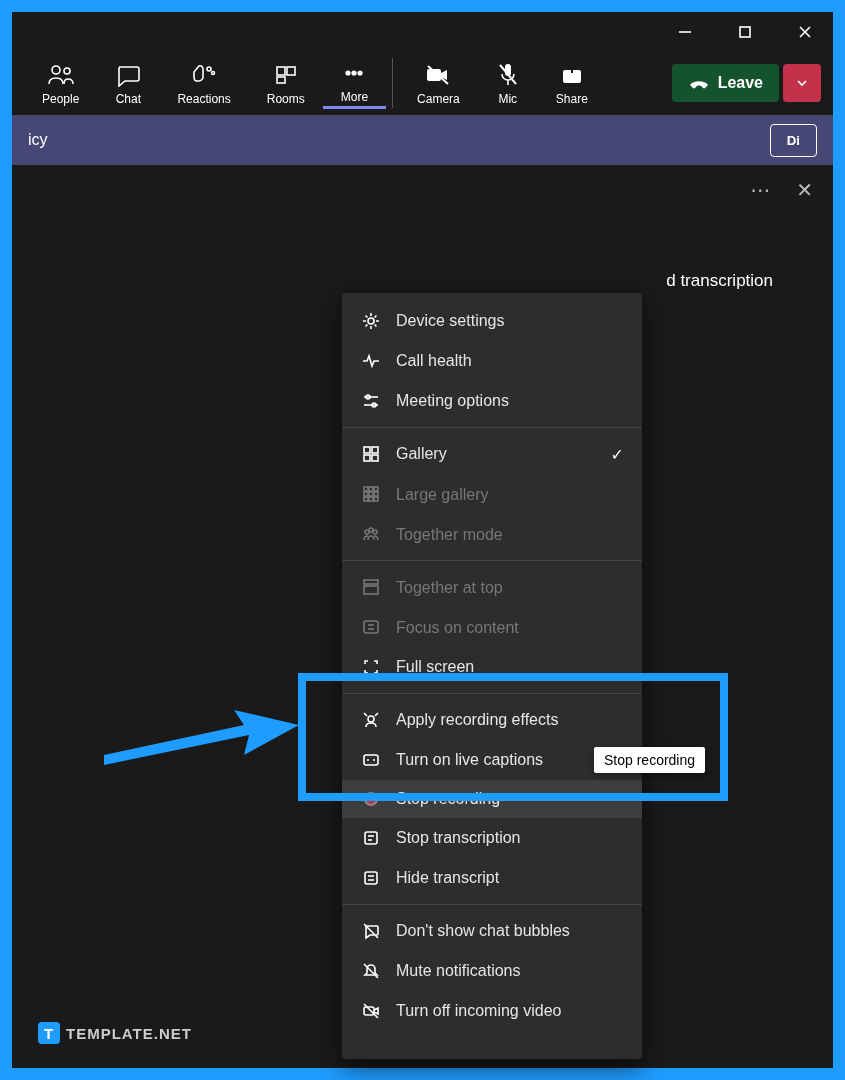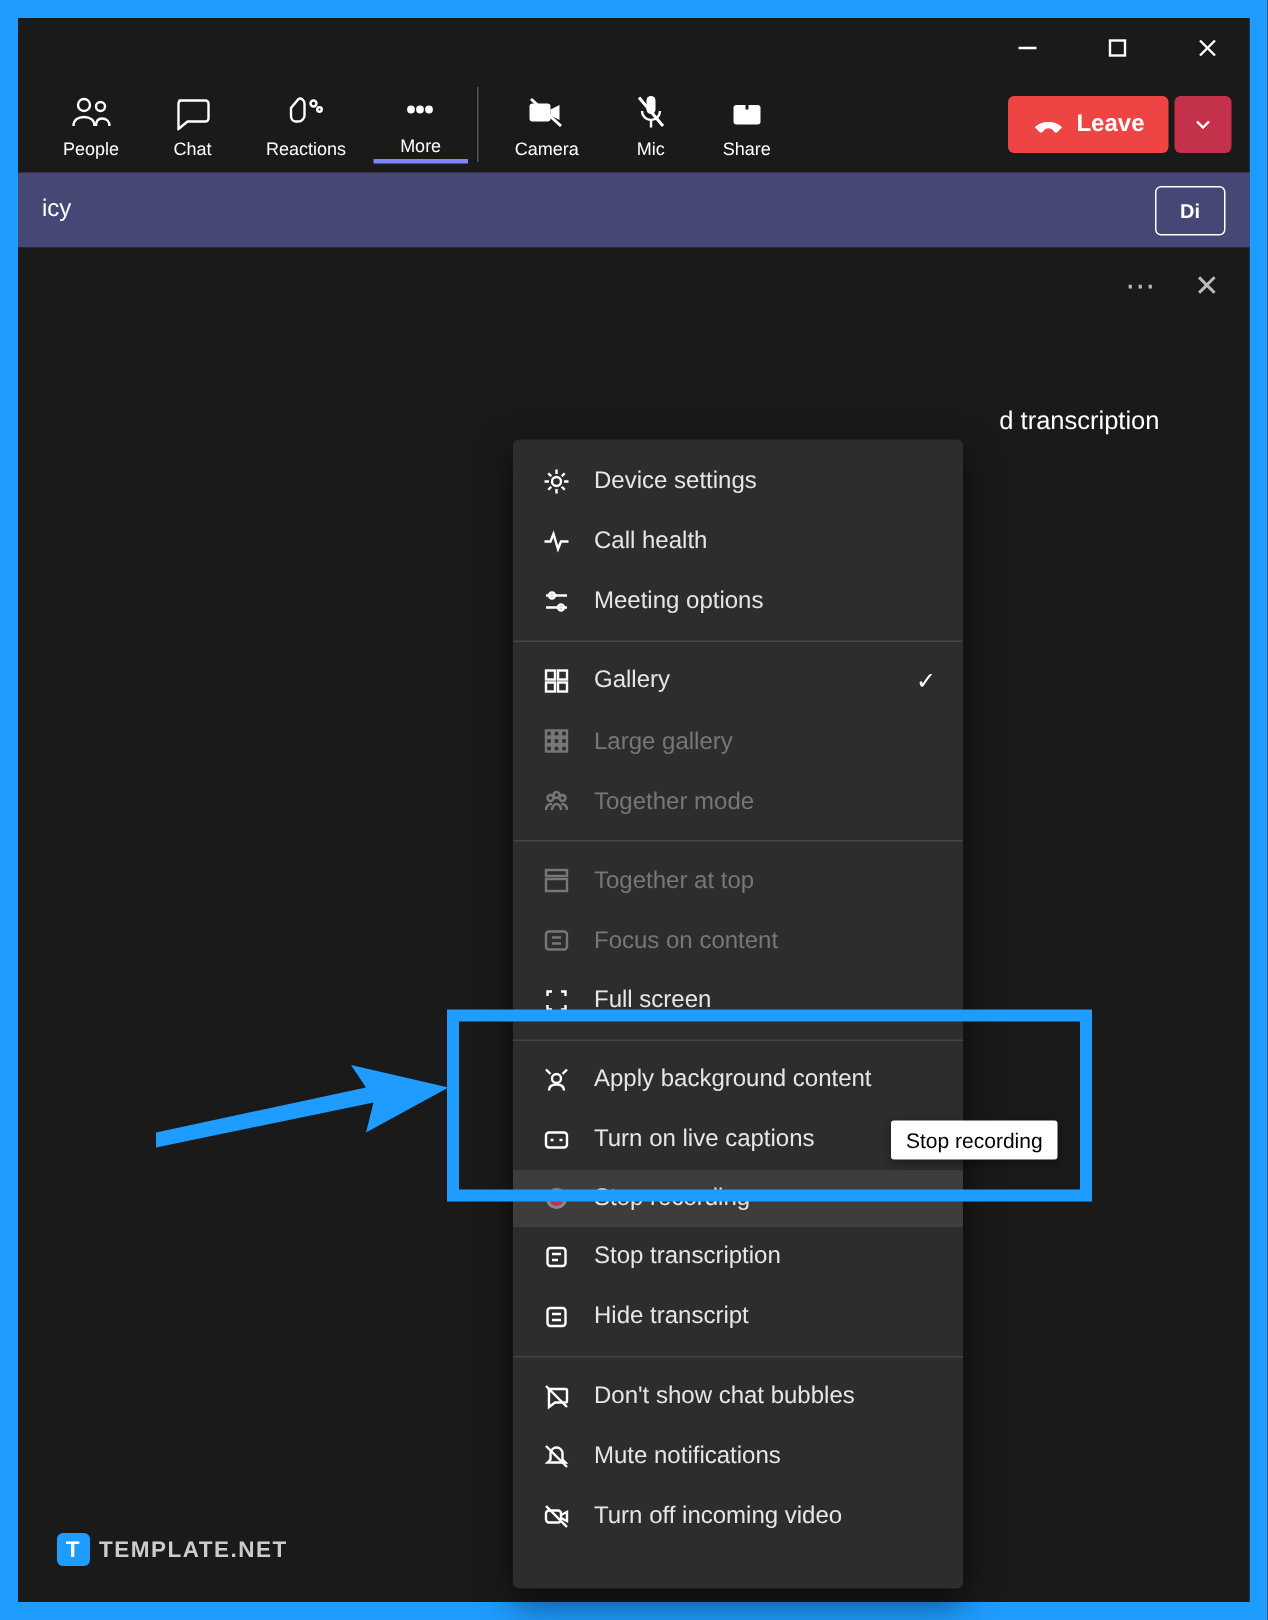--- a/index.html
+++ b/index.html
@@ -45,21 +45,21 @@
   align-items: center;
   color: #fff;
   font-size: 12px;
   padding: 2px 18px;
   cursor: pointer;
 }
 .tool .icon { height: 30px; display:flex; align-items:center; justify-content:center; margin-bottom:2px; }
 .tool.active { border-bottom: 3px solid #7f85f5; }
 .sep { width: 1px; background: #555; height: 50px; margin: 0 6px; }
 .leave-group { margin-left: auto; display:flex; gap:4px; }
-.leave-btn { background: #ef4444; color:#fff; border:none; border-radius:4px; padding:10px 16px; font-size:16px; font-weight:600; cursor:pointer; display:flex; align-items:center; gap:8px; }
+.leave-btn { background: #14532d; color:#fff; border:none; border-radius:4px; padding:10px 16px; font-size:16px; font-weight:600; cursor:pointer; display:flex; align-items:center; gap:8px; }
 .leave-chevron { background: #c4314b; color:#fff; border:none; border-radius:4px; padding:10px 12px; cursor:pointer; display:flex; align-items:center; justify-content:center; }
 .meeting-bar {
   background: #464775;
   color: #fff;
   height: 50px;
   display:flex;
   align-items:center;
   padding: 0 16px;
   gap:16px;
 }
@@ -197,20 +197,30 @@
     <div class="tool">
       <div class="icon">
           <svg width="26" height="24" viewBox="0 0 26 24">
             <path d="M8 3c2-1 4 1 4 3v8c0 2-2 4-4 4H6c-2 0-3-2-3-4V9l5-6z"></path>
             <circle cx="18" cy="6" r="2"></circle>
             <circle cx="22" cy="10" r="1.5"></circle>
           </svg>
         </div>
       <span>Reactions</span>
     </div>
+    <div class="tool">
+      <div class="icon">
+          <svg width="24" height="22" viewBox="0 0 24 22">
+            <rect x="3" y="3" width="8" height="8"></rect>
+            <rect x="13" y="3" width="8" height="8"></rect>
+            <rect x="3" y="13" width="8" height="6"></rect>
+          </svg>
+        </div>
+      <span>Rooms</span>
+    </div>
     <div class="tool active">
       <div class="icon">
           <svg width="24" height="22" viewBox="0 0 24 22">
             <circle cx="6" cy="11" r="1.8" fill="#fff"></circle>
             <circle cx="12" cy="11" r="1.8" fill="#fff"></circle>
             <circle cx="18" cy="11" r="1.8" fill="#fff"></circle>
           </svg>
         </div>
       <span>More</span>
     </div>
@@ -376,21 +386,21 @@
 
       <div class="menu-item">
         <span class="mi-icon">
             <svg width="20" height="20" viewBox="0 0 20 20">
               <circle cx="10" cy="9" r="3"></circle>
               <path d="M5 17c0-3 2-4 5-4s5 1 5 4"></path>
               <line x1="3" y1="3" x2="6" y2="6"></line>
               <line x1="17" y1="3" x2="14" y2="6"></line>
             </svg>
           </span>
-        <span>Apply background content</span>
+        <span>Apply recording effects</span>
       </div>
       <div class="menu-item">
         <span class="mi-icon">
             <svg width="20" height="20" viewBox="0 0 20 20">
               <rect x="3" y="5" width="14" height="10" rx="2"></rect>
               <path d="M6 10h2M12 10h2"></path>
             </svg>
           </span>
         <span>Turn on live captions</span>
       </div>

